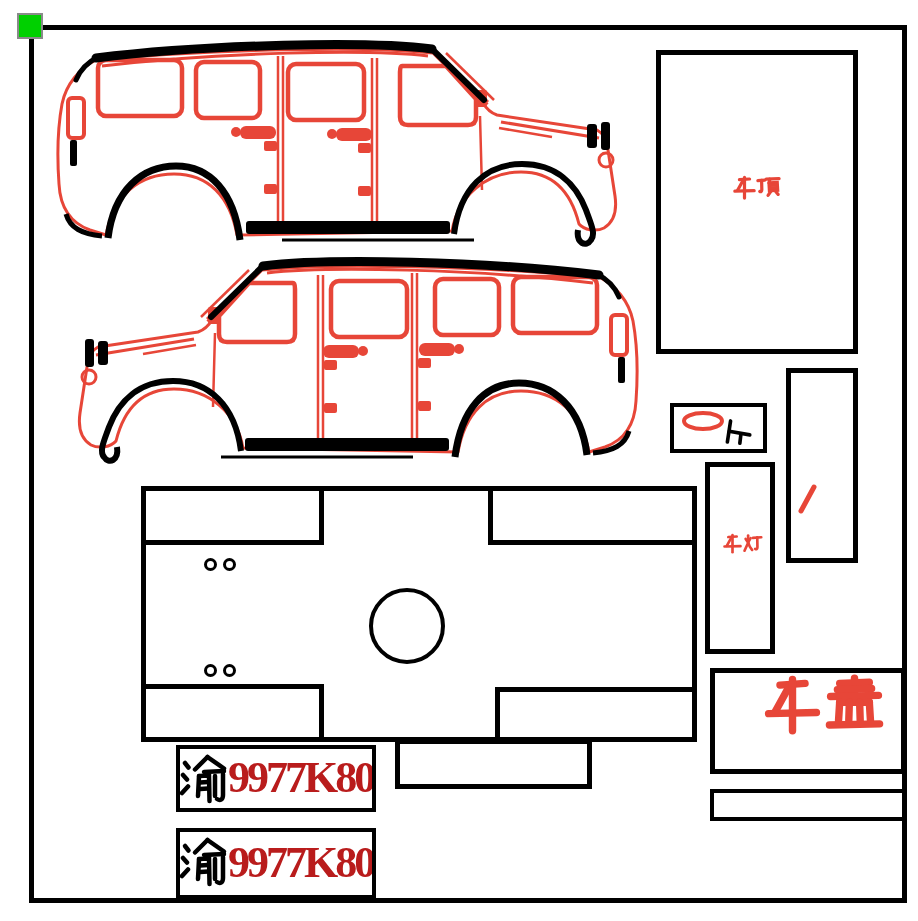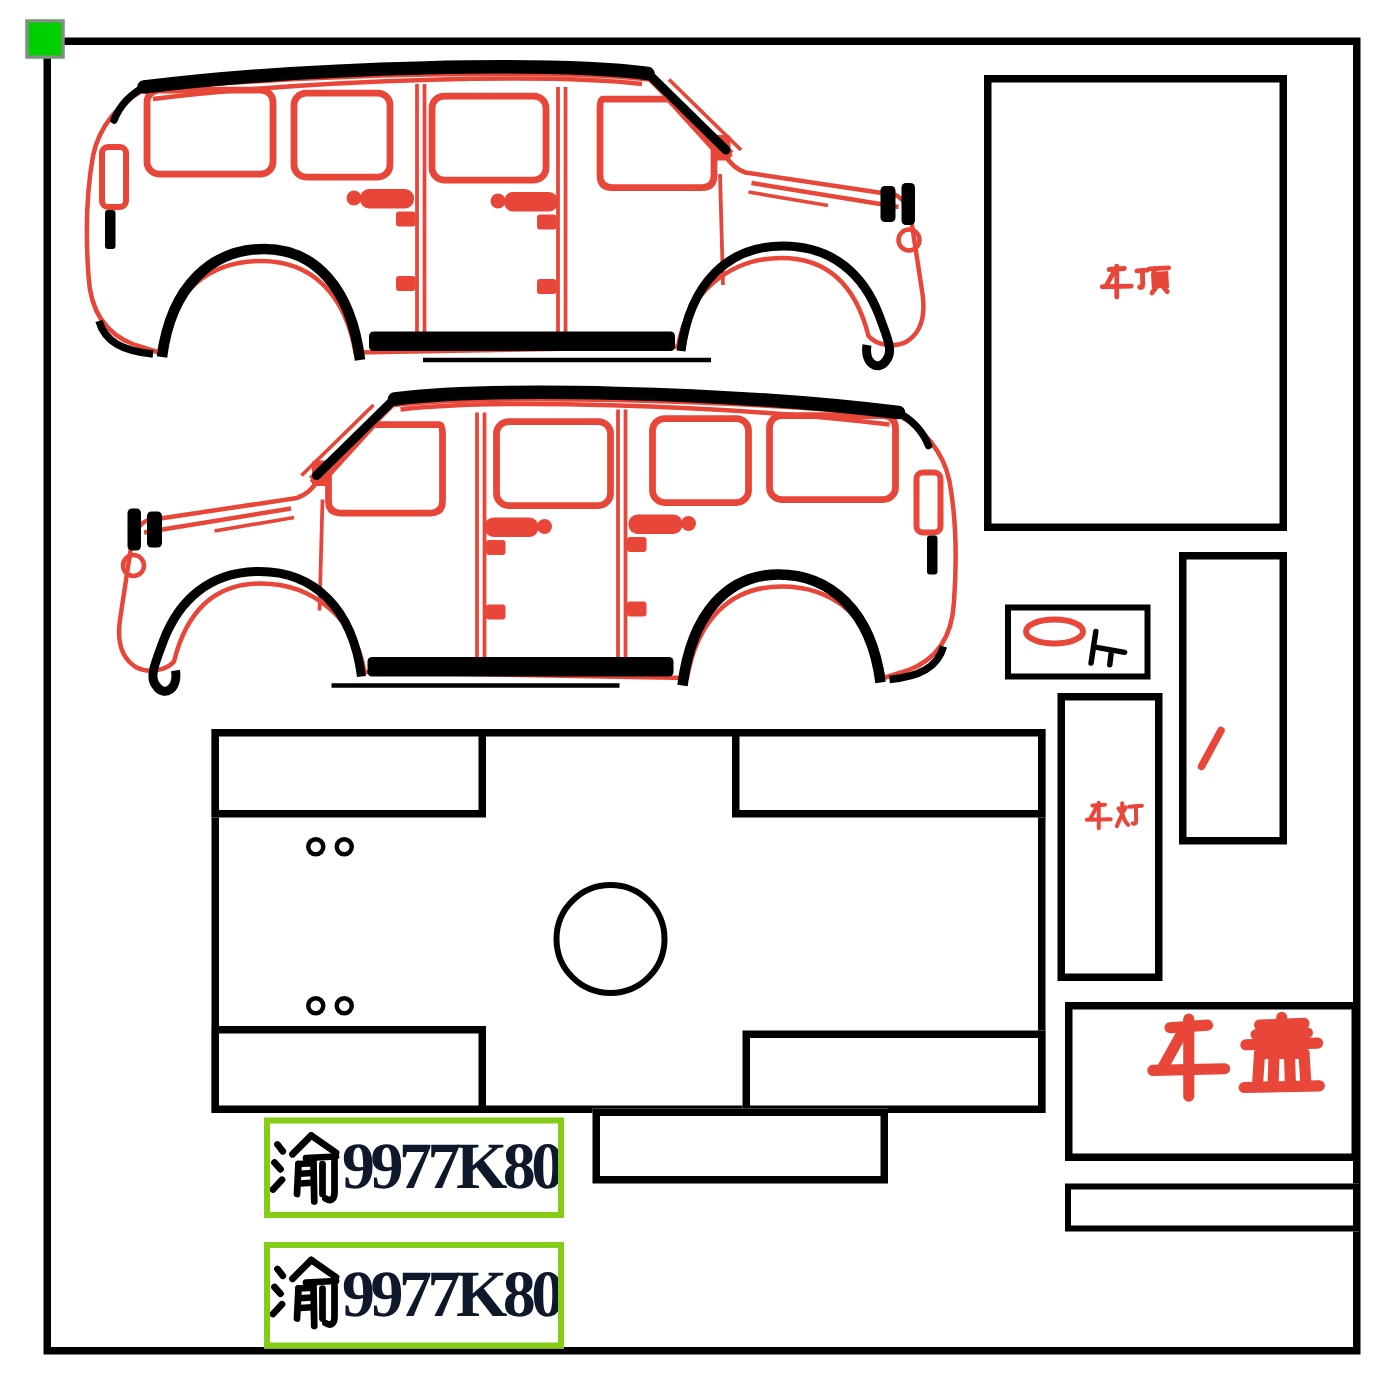--- a/index.html
+++ b/index.html
@@ -19,22 +19,22 @@
   .notch { position:absolute; background:#fff; border:5px solid #000; }
   .notch-tl { left:141px; top:486px; width:183px; height:59px; }
   .notch-tr { left:488px; top:486px; width:209px; height:59px; }
   .notch-bl { left:141px; top:684px; width:183px; height:58px; }
   .notch-br { left:495px; top:687px; width:202px; height:55px; }
   .hole { position:absolute; left:369px; top:588px; width:76px; height:76px; border:4px solid #000; border-radius:50%; background:#fff; }
   .rivet { position:absolute; width:13px; height:13px; border:3px solid #000; border-radius:50%; background:#fff; }
   .rivet.r1 { left:204px; top:558px; } .rivet.r2 { left:223px; top:558px; }
   .rivet.r3 { left:204px; top:664px; } .rivet.r4 { left:223px; top:664px; }
   .sub-box { left:395px; top:739px; width:197px; height:50px; }
-  .plate { position:absolute; background:#fff; border:4px solid #84cc16;
-           font-family:"Liberation Serif", serif; font-weight:bold; color:#0f172a;
+  .plate { position:absolute; background:#fff; border:4px solid #000000;
+           font-family:"Liberation Serif", serif; font-weight:bold; color:#b91c1c;
            white-space:nowrap; overflow:hidden; }
   .plate-1 { left:176px; top:745px; width:200px; height:67px; }
   .plate-2 { left:176px; top:828px; width:200px; height:71px; }
   .plate .digits { position:absolute; left:48px; top:0; font-size:44px; letter-spacing:-3px;
                    line-height:58px; }
   .plate-2 .digits { line-height:62px; }
   .plate svg.yu { position:absolute; left:0px; top:2px; }
   .overlay { position:absolute; left:0; top:0; width:918px; height:921px; pointer-events:none; }
 </style>
 </head>

